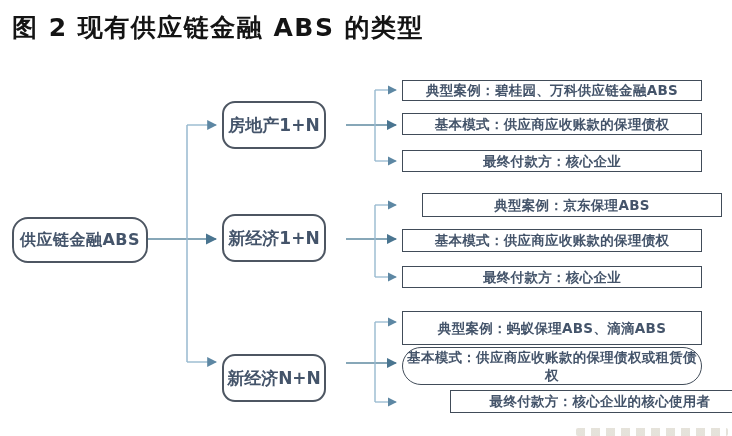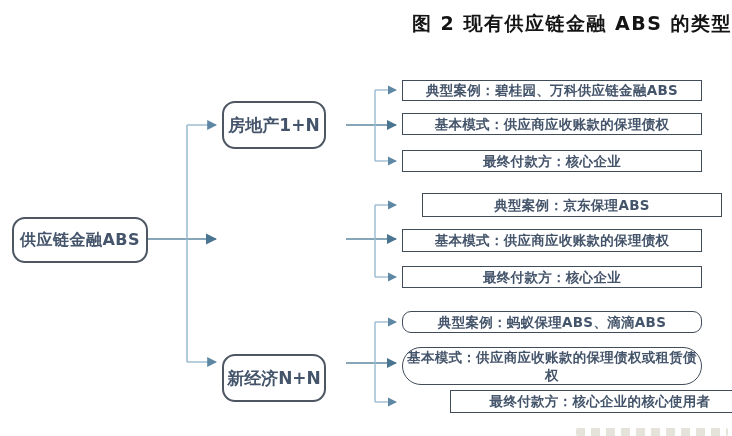--- a/index.html
+++ b/index.html
@@ -1,44 +1,44 @@
 <!DOCTYPE html>
 <html><head>
 <meta charset="utf-8">
 <style>
   html,body{margin:0;padding:0;background:#ffffff;}
   .canvas{
     position:relative;width:732px;height:436px;background:#ffffff;overflow:hidden;
     font-family:"DejaVu Sans","Liberation Sans",sans-serif;
   }
   .title{
-    position:absolute;left:0;right:0;top:11px;text-align:right;
-    font-size:19px;font-weight:bold;color:#141414;letter-spacing:1.5px;
+    position:absolute;left:0;right:0;top:11px;text-align:left;
+    font-size:25px;font-weight:bold;color:#141414;letter-spacing:1.5px;padding-left:12px;
   }
   .connectors{position:absolute;left:0;top:0;width:732px;height:436px;}
   .node{
     position:absolute;display:flex;align-items:center;justify-content:center;
     box-sizing:border-box;background:#ffffff;color:#44546a;font-weight:bold;
     text-align:center;
   }
   .round{
     border:2px solid #4d5662;border-radius:13px;
   }
-  .root{left:12px;top:217px;width:136px;height:46px;font-size:16px;letter-spacing:.5px;}
+  .root{left:12px;top:217px;width:136px;height:46px;font-size:16px;letter-spacing:.5px;border-radius:16px;}
   .branch{left:222px;width:104px;height:48px;font-size:17px;}
   .b1{top:101px;}
   .b2{top:214px;}
   .b3{top:354px;}
   .leaf{
     left:402px;width:300px;border:1.4px solid #414c59;
     font-size:13.5px;line-height:1.35;letter-spacing:.3px;padding:0 4px;
   }
   .g1a{top:80px;height:21px;}  .g1b{top:113px;height:22px;}  .g1c{top:150px;height:22px;}
   .g2a{top:193px;height:24px;margin-left:20px;} .g2b{top:229px;height:23px;}  .g2c{top:266px;height:22px;}
-  .g3a{top:311px;height:22px;border-radius:9px;} .g3b{top:347px;height:38px;border-radius:19px;}  .g3c{top:390px;height:23px;margin-left:48px;}
+  .g3a{top:311px;height:34px;} .g3b{top:347px;height:38px;border-radius:19px;}  .g3c{top:390px;height:23px;margin-left:48px;}
   .watermark{
     position:absolute;left:576px;top:428px;width:152px;height:8px;opacity:.45;
     background:repeating-linear-gradient(90deg,#c6c0ae 0 9px,transparent 9px 15px);
     border-radius:2px;
   }
 </style>
 </head>
 <body>
 
 <div class="canvas">
@@ -72,20 +72,21 @@
 
     <path d="M346,363 H396" stroke="#5f8aa0" stroke-width="1.5" fill="none" marker-end="url(#arrD)"></path>
     <path d="M375,322 V402" stroke="#97b9cf" stroke-width="1.4" fill="none"></path>
     <path d="M375,322 H396" stroke="#97b9cf" stroke-width="1.3" fill="none" marker-end="url(#arrL)"></path>
     <path d="M375,402 H396" stroke="#97b9cf" stroke-width="1.3" fill="none" marker-end="url(#arrL)"></path>
   </svg>
 
   <div class="node round root">供应链金融ABS</div>
 
   <div class="node round branch b1">房地产1+N</div>
+  <div class="node round branch b2">新经济1+N</div>
   <div class="node round branch b3">新经济N+N</div>
 
   <div class="node leaf g1a">典型案例：碧桂园、万科供应链金融ABS</div>
   <div class="node leaf g1b">基本模式：供应商应收账款的保理债权</div>
   <div class="node leaf g1c">最终付款方：核心企业</div>
 
   <div class="node leaf g2a">典型案例：京东保理ABS</div>
   <div class="node leaf g2b">基本模式：供应商应收账款的保理债权</div>
   <div class="node leaf g2c">最终付款方：核心企业</div>
 

